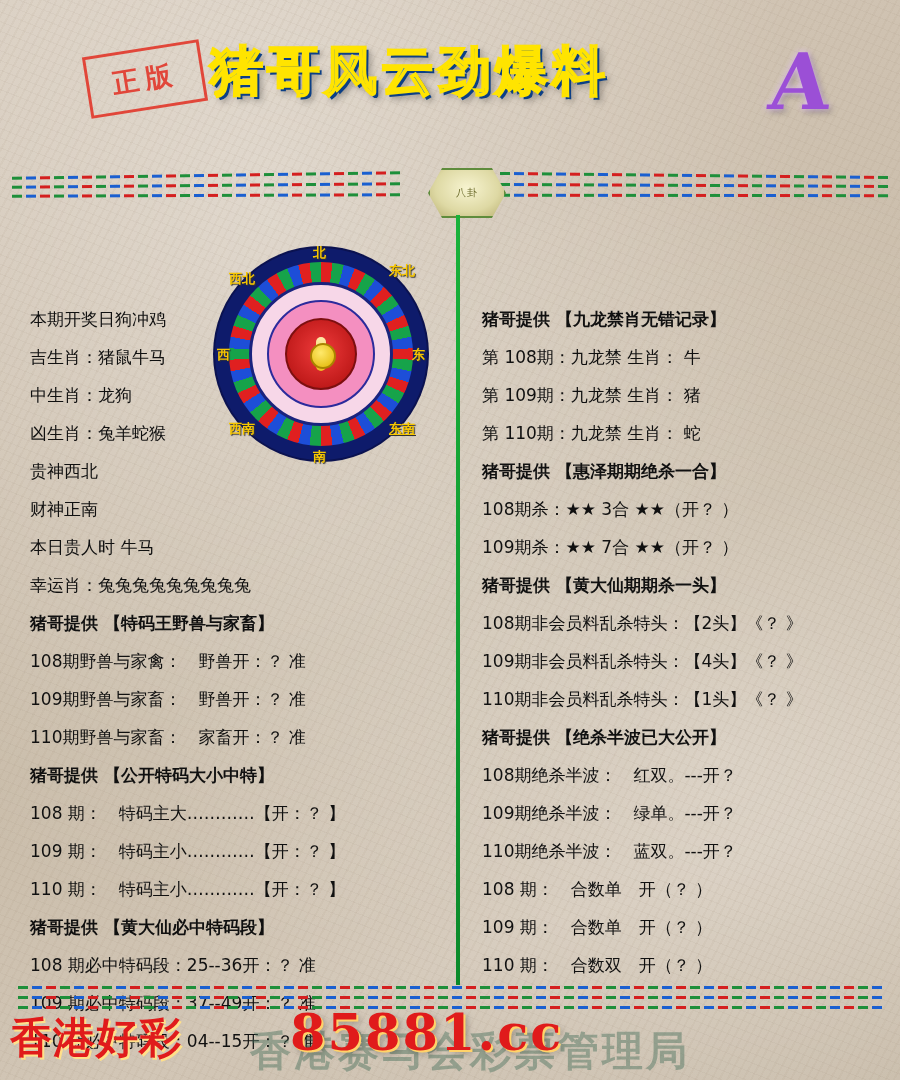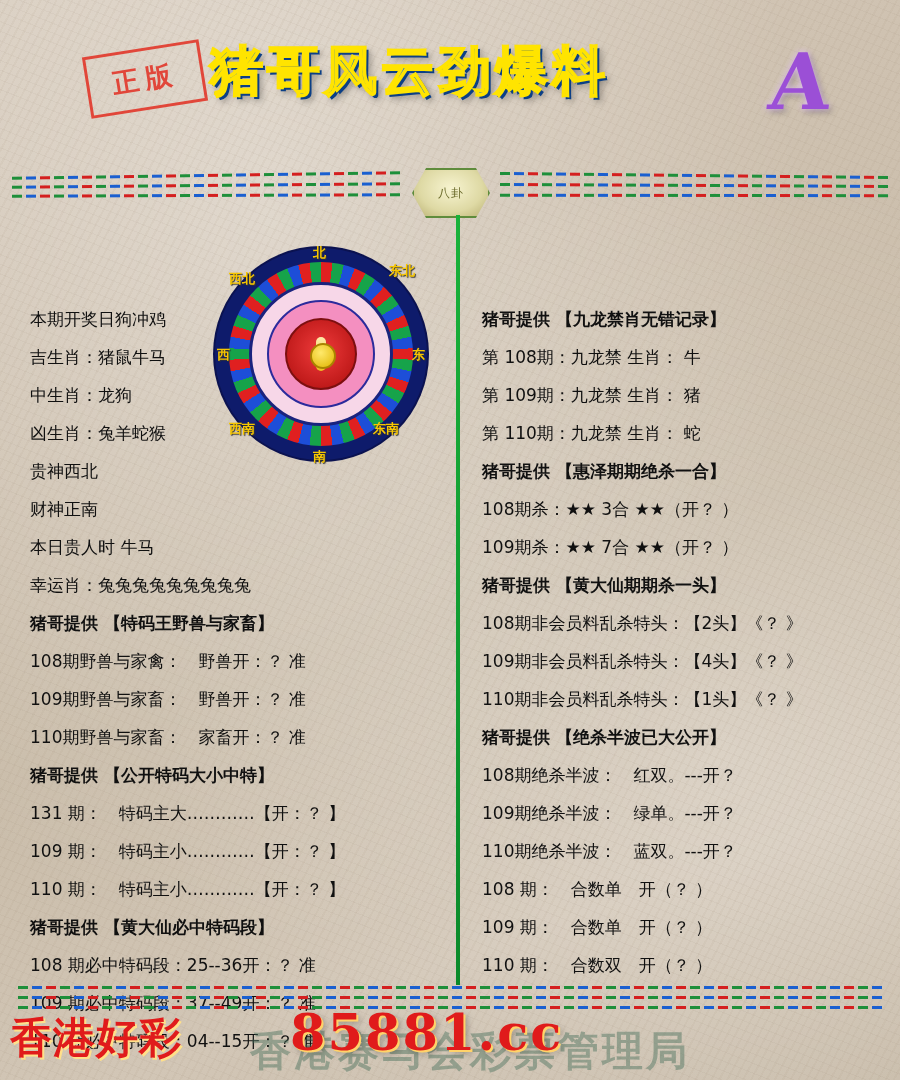--- a/index.html
+++ b/index.html
@@ -105,31 +105,31 @@
   }
   .dash-left-1 { left: 12px; width: 390px; top: 6px; transform: rotate(-0.8deg); }
   .dash-left-2 { left: 12px; width: 390px; top: 16px; transform: rotate(-0.5deg); }
   .dash-left-3 { left: 12px; width: 390px; top: 26px; transform: rotate(-0.2deg); }
   .dash-right-1 { left: 500px; width: 388px; top: 6px; transform: rotate(0.6deg); }
   .dash-right-2 { left: 500px; width: 388px; top: 16px; transform: rotate(0.3deg); }
   .dash-right-3 { left: 500px; width: 388px; top: 26px; transform: rotate(0.1deg); }
 
   .medallion {
     position: absolute;
-    left: 412px;
+    left: 428px;
     top: 0px;
     width: 74px;
     height: 46px;
     background: radial-gradient(ellipse at 50% 40%, #f7f4d0 0%, #ded9a4 60%, #b9b072 100%);
     border: 2px solid #5f8c3c;
     clip-path: polygon(18% 0%, 82% 0%, 100% 50%, 82% 100%, 18% 100%, 0% 50%);
     display: flex;
     align-items: center;
     justify-content: center;
-    font-size: 12px;
+    font-size: 10px;
     color: #6a6a2a;
     letter-spacing: 1px;
   }
 
   
   .center-line {
     position: absolute;
     left: 456px;
     top: 215px;
     width: 4px;
@@ -213,21 +213,21 @@
     font-weight: bold;
     text-shadow: 1px 1px 1px #333;
   }
   .dir-n { left: 50%; top: -4px; margin-left: -8px; }
   .dir-s { left: 50%; bottom: -6px; margin-left: -8px; }
   .dir-nw { left: 14px; top: 22px; }
   .dir-ne { right: 12px; top: 14px; }
   .dir-w  { left: 2px;  top: 50%; margin-top: -8px; }
   .dir-e  { right: 2px; top: 50%; margin-top: -8px; }
   .dir-sw { left: 14px; bottom: 22px; }
-  .dir-se { right: 28px; bottom: 22px; }
+  .dir-se { right: 12px; bottom: 22px; text-decoration: underline; }
 
   
   .col {
     position: absolute;
     top: 300px;
     font-size: 17px;
     line-height: 1.0;
     color: #101010;
     font-family: "DejaVu Sans", "Liberation Sans", sans-serif;
   }
@@ -349,21 +349,21 @@
     <div class="line">凶生肖：兔羊蛇猴</div>
     <div class="line">贵神西北</div>
     <div class="line">财神正南</div>
     <div class="line">本日贵人时 牛马</div>
     <div class="line">幸运肖：兔兔兔兔兔兔兔兔兔</div>
     <div class="line heading">猪哥提供 【特码王野兽与家畜】</div>
     <div class="line">108期野兽与家禽：　野兽开：？ 准</div>
     <div class="line">109期野兽与家畜：　野兽开：？ 准</div>
     <div class="line">110期野兽与家畜：　家畜开：？ 准</div>
     <div class="line heading">猪哥提供 【公开特码大小中特】</div>
-    <div class="line">131 期：　特码主大…………【开：？ 】</div>
+    <div class="line">108 期：　特码主大…………【开：？ 】</div>
     <div class="line">109 期：　特码主小…………【开：？ 】</div>
     <div class="line">110 期：　特码主小…………【开：？ 】</div>
     <div class="line heading">猪哥提供 【黄大仙必中特码段】</div>
     <div class="line">108 期必中特码段：25--36开：？ 准</div>
     <div class="line">109 期必中特码段：37--49开：？ 准</div>
     <div class="line">110 期必中特码段：04--15开：？ 准</div>
   </div>
 
   <div class="col col-right">
     <div class="line heading">猪哥提供 【九龙禁肖无错记录】</div>

